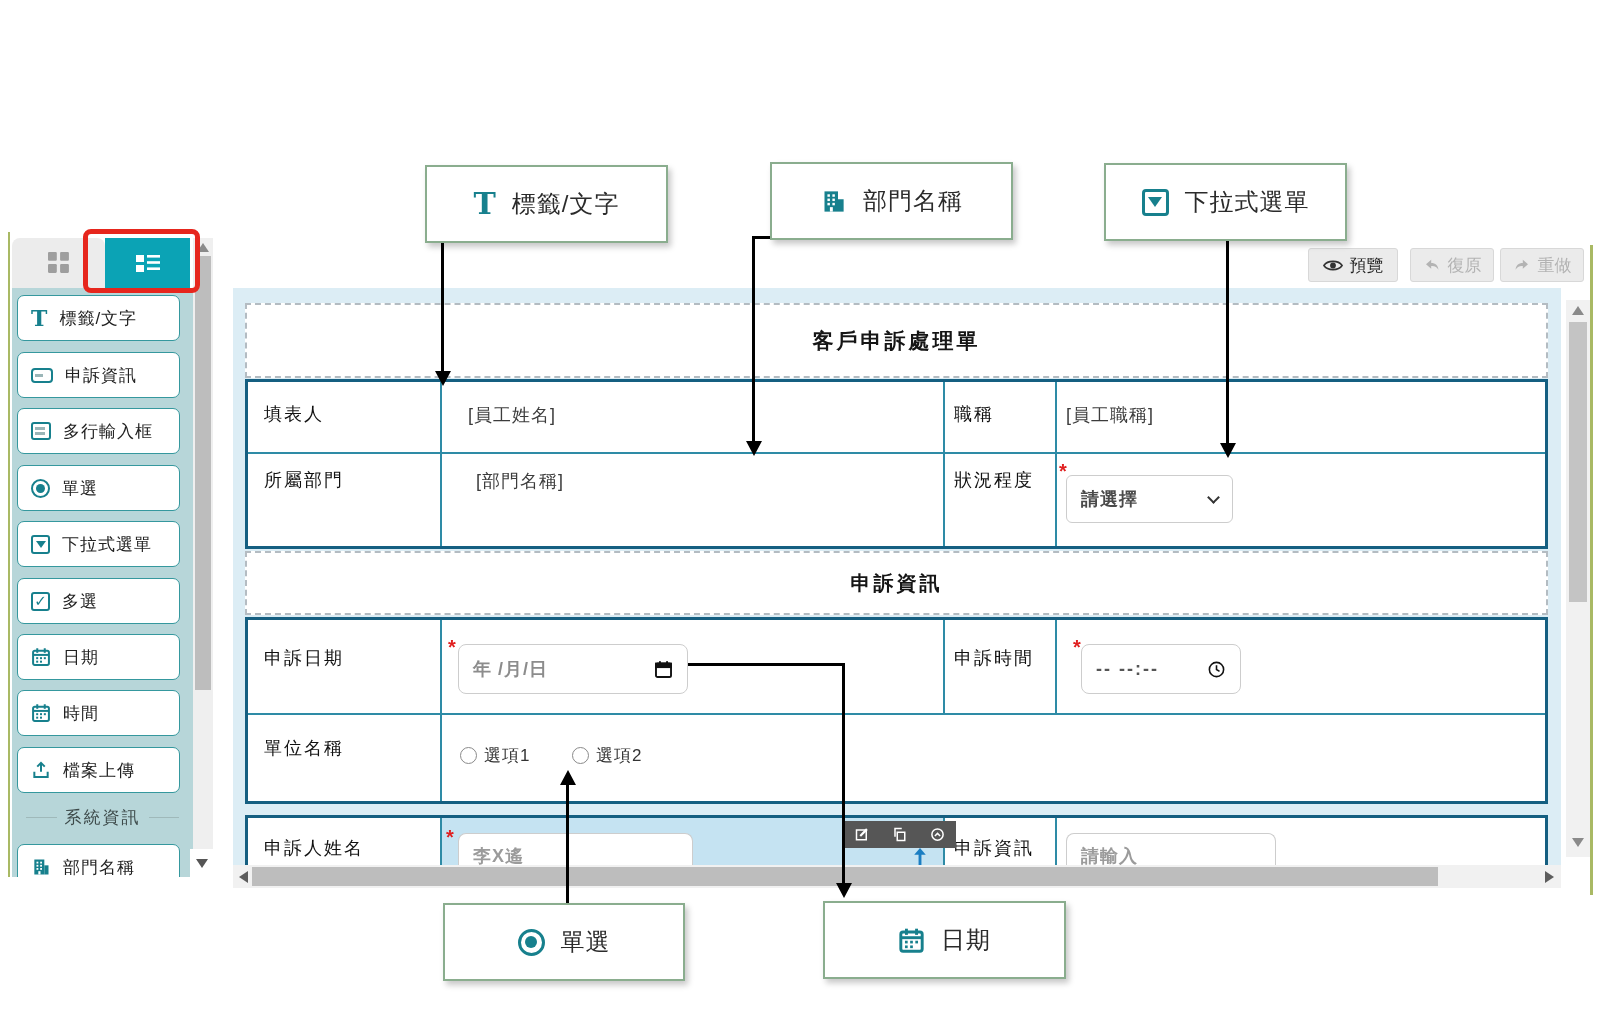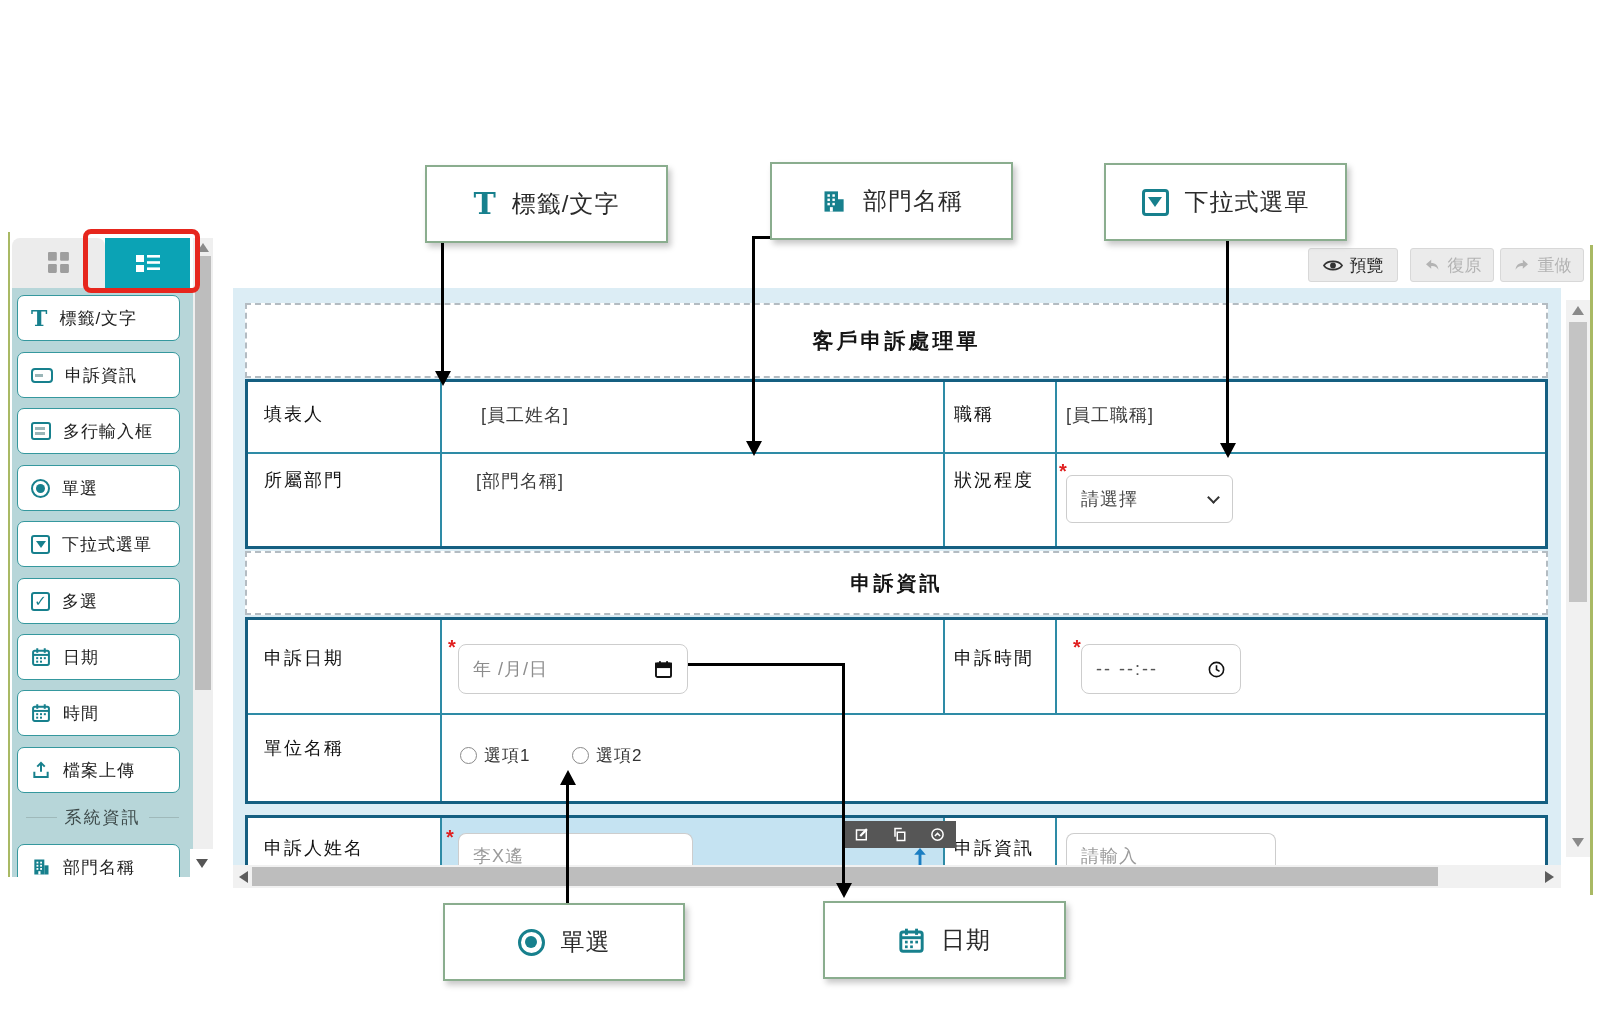--- a/index.html
+++ b/index.html
@@ -43,21 +43,21 @@
   .canvas { background:#dcedf5; }
   .dashed-block { background:#fff; border:2px dashed #b4bcc2; display:flex; align-items:center; justify-content:center; }
   .form-title { font-size:21px; font-weight:bold; color:#151515; letter-spacing:3px; }
   .tbl { background:#fff; border:3px solid #155f81; }
   .vline { position:absolute; width:1.5px; background:#2e8ba6; }
   .hline { position:absolute; height:1.5px; background:#2e8ba6; }
   .flabel { position:absolute; font-size:18px; font-weight:500; color:#111; letter-spacing:2px; white-space:nowrap; }
   .fvalue { position:absolute; font-size:18px; color:#3c3c3c; letter-spacing:1px; white-space:nowrap; }
   .req { position:absolute; color:#e02020; font-size:20px; font-weight:bold; }
   .inputbox { position:absolute; background:#fff; border:1px solid #cdcdcd; border-radius:8px;
-              display:flex; align-items:center; justify-content:space-between; padding:0 14px; }
+              display:flex; align-items:center; justify-content:space-between; padding:0 14px;font-weight:bold; }
   .ph { color:#8c8c8c; font-size:18px; letter-spacing:1px; white-space:nowrap; }
   .chev { width:9px; height:9px; border-right:2px solid #333; border-bottom:2px solid #333; transform:rotate(45deg); margin-top:-4px; }
   .radio-circle { width:17px; height:17px; border:1.5px solid #8a8a8a; border-radius:50%; background:#fff; display:inline-block; }
   .radio-opt { position:absolute; display:flex; align-items:center; gap:7px; font-size:17px; color:#333; letter-spacing:1px; }
   .hl-cell { background:#c5e3f2; }
   .mini-toolbar { position:absolute; background:#565656; display:flex; align-items:center; justify-content:space-around; z-index:30; }
 
   
   .callout { background:#fff; border:2.5px solid #8aad8e; box-shadow:3px 4px 6px rgba(0,0,0,.22);
              display:flex; align-items:center; justify-content:center; gap:16px; z-index:45; }
@@ -248,21 +248,21 @@
     <span class="form-title">客戶申訴處理單</span>
   </div>
 
   <div class="abs tbl" style="left:245px;top:379px;width:1303px;height:170px;">
     <div class="vline" style="left:192px;top:0;height:164px;"></div>
     <div class="vline" style="left:695px;top:0;height:164px;"></div>
     <div class="vline" style="left:807px;top:0;height:164px;"></div>
     <div class="hline" style="left:0;top:70px;width:1297px;"></div>
 
     <span class="flabel" style="left:16px;top:20px;">填表人</span>
-    <span class="fvalue" style="left:233px;top:21px;">[員工姓名]</span>
+    <span class="fvalue" style="left:220px;top:21px;">[員工姓名]</span>
     <span class="flabel" style="left:706px;top:20px;">職稱</span>
     <span class="fvalue" style="left:818px;top:21px;">[員工職稱]</span>
 
     <span class="flabel" style="left:16px;top:86px;">所屬部門</span>
     <span class="fvalue" style="left:228px;top:87px;">[部門名稱]</span>
     <span class="flabel" style="left:706px;top:86px;">狀況程度</span>
     <span class="req" style="left:811px;top:78px;">*</span>
     <div class="inputbox" style="left:818px;top:93px;width:167px;height:48px;border-radius:6px;">
       <span class="ph" style="color:#4a4a4a;">請選擇</span>
       <span class="chev"></span>

